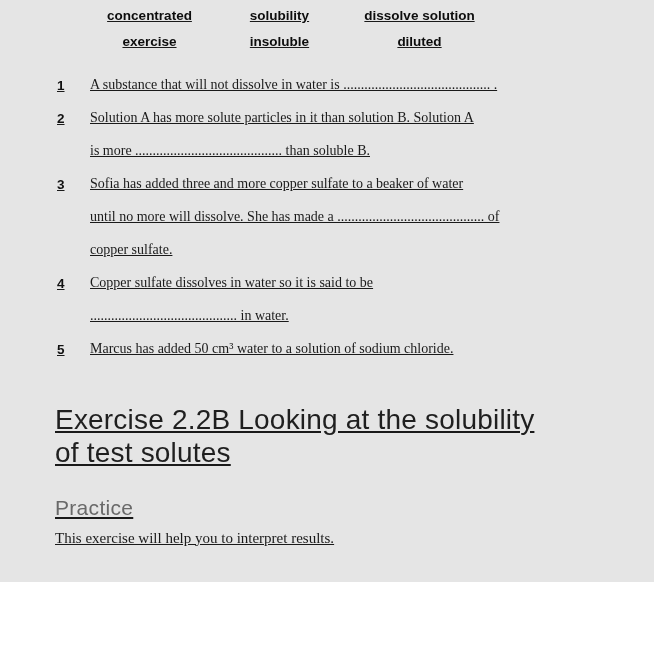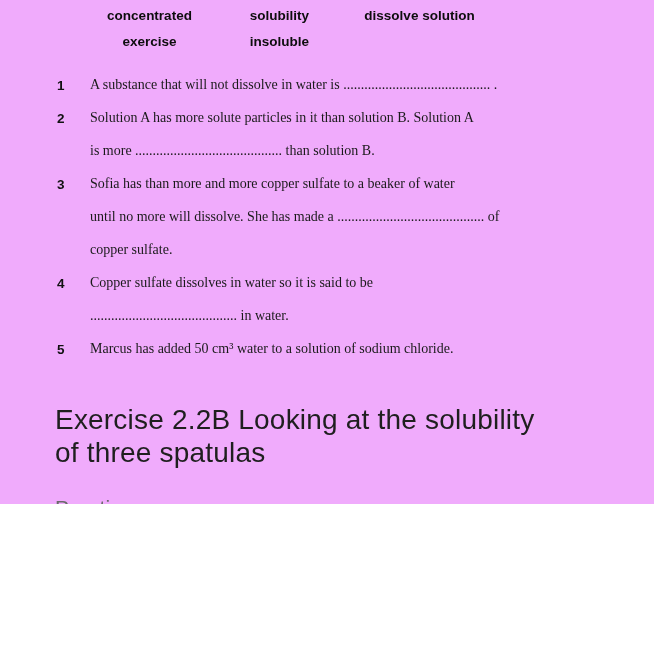--- a/index.html
+++ b/index.html
@@ -3,25 +3,26 @@
 <meta charset="utf-8">
 <style>
   html, body {
     margin: 0;
     padding: 0;
     background: #ffffff;
   }
   .page {
     position: relative;
     width: 654px;
-    height: 504px;
-    background: #f0abfc;
+    height: 582px;
+    background: #e5e5e5;
     overflow: hidden;
     font-family: "Liberation Serif", serif;
     color: #1a1a1a;
+    text-decoration: underline;
   }
   
   .word-bank {
     margin: 8px 0 0 72px;
     display: grid;
     grid-template-columns: 155px 105px 175px;
     row-gap: 10px;
     font-family: "Liberation Sans", sans-serif;
     font-weight: bold;
     font-size: 13.5px;
@@ -95,43 +96,44 @@
 <body>
 
 <div class="page">
 
   <div class="word-bank">
     <span class="word">concentrated</span>
     <span class="word">solubility</span>
     <span class="word">dissolve solution</span>
     <span class="word">exercise</span>
     <span class="word">insoluble</span>
+    <span class="word">diluted</span>
   </div>
 
   <div class="questions">
 
     <div class="question">
       <div class="qnum">1</div>
       <div class="qbody">
         <div class="qline">A substance that will not dissolve in water is .......................................... .</div>
       </div>
     </div>
 
     <div class="question">
       <div class="qnum">2</div>
       <div class="qbody">
         <div class="qline">Solution A has more solute particles in it than solution B. Solution A</div>
-        <div class="qline">is more .......................................... than solution B.</div>
+        <div class="qline">is more .......................................... than soluble B.</div>
       </div>
     </div>
 
     <div class="question">
       <div class="qnum">3</div>
       <div class="qbody">
-        <div class="qline">Sofia has than more and more copper sulfate to a beaker of water</div>
+        <div class="qline">Sofia has added three and more copper sulfate to a beaker of water</div>
         <div class="qline tight">until no more will dissolve. She has made a .......................................... of</div>
         <div class="qline">copper sulfate.</div>
       </div>
     </div>
 
     <div class="question">
       <div class="qnum">4</div>
       <div class="qbody">
         <div class="qline">Copper sulfate dissolves in water so it is said to be</div>
         <div class="qline">.......................................... in water.</div>
@@ -142,20 +144,21 @@
       <div class="qnum">5</div>
       <div class="qbody">
         <div class="qline">Marcus has added 50 cm³ water to a solution of sodium chloride.</div>
       </div>
     </div>
 
   </div>
 
   <div class="section-heading">
     <div>Exercise 2.2B Looking at the solubility</div>
-    <div>of three spatulas</div>
+    <div>of test solutes</div>
   </div>
 
   <div class="subheading">Practice</div>
 
+  <div class="para">This exercise will help you to interpret results.</div>
 
 
 </div>
 
 </body></html>

